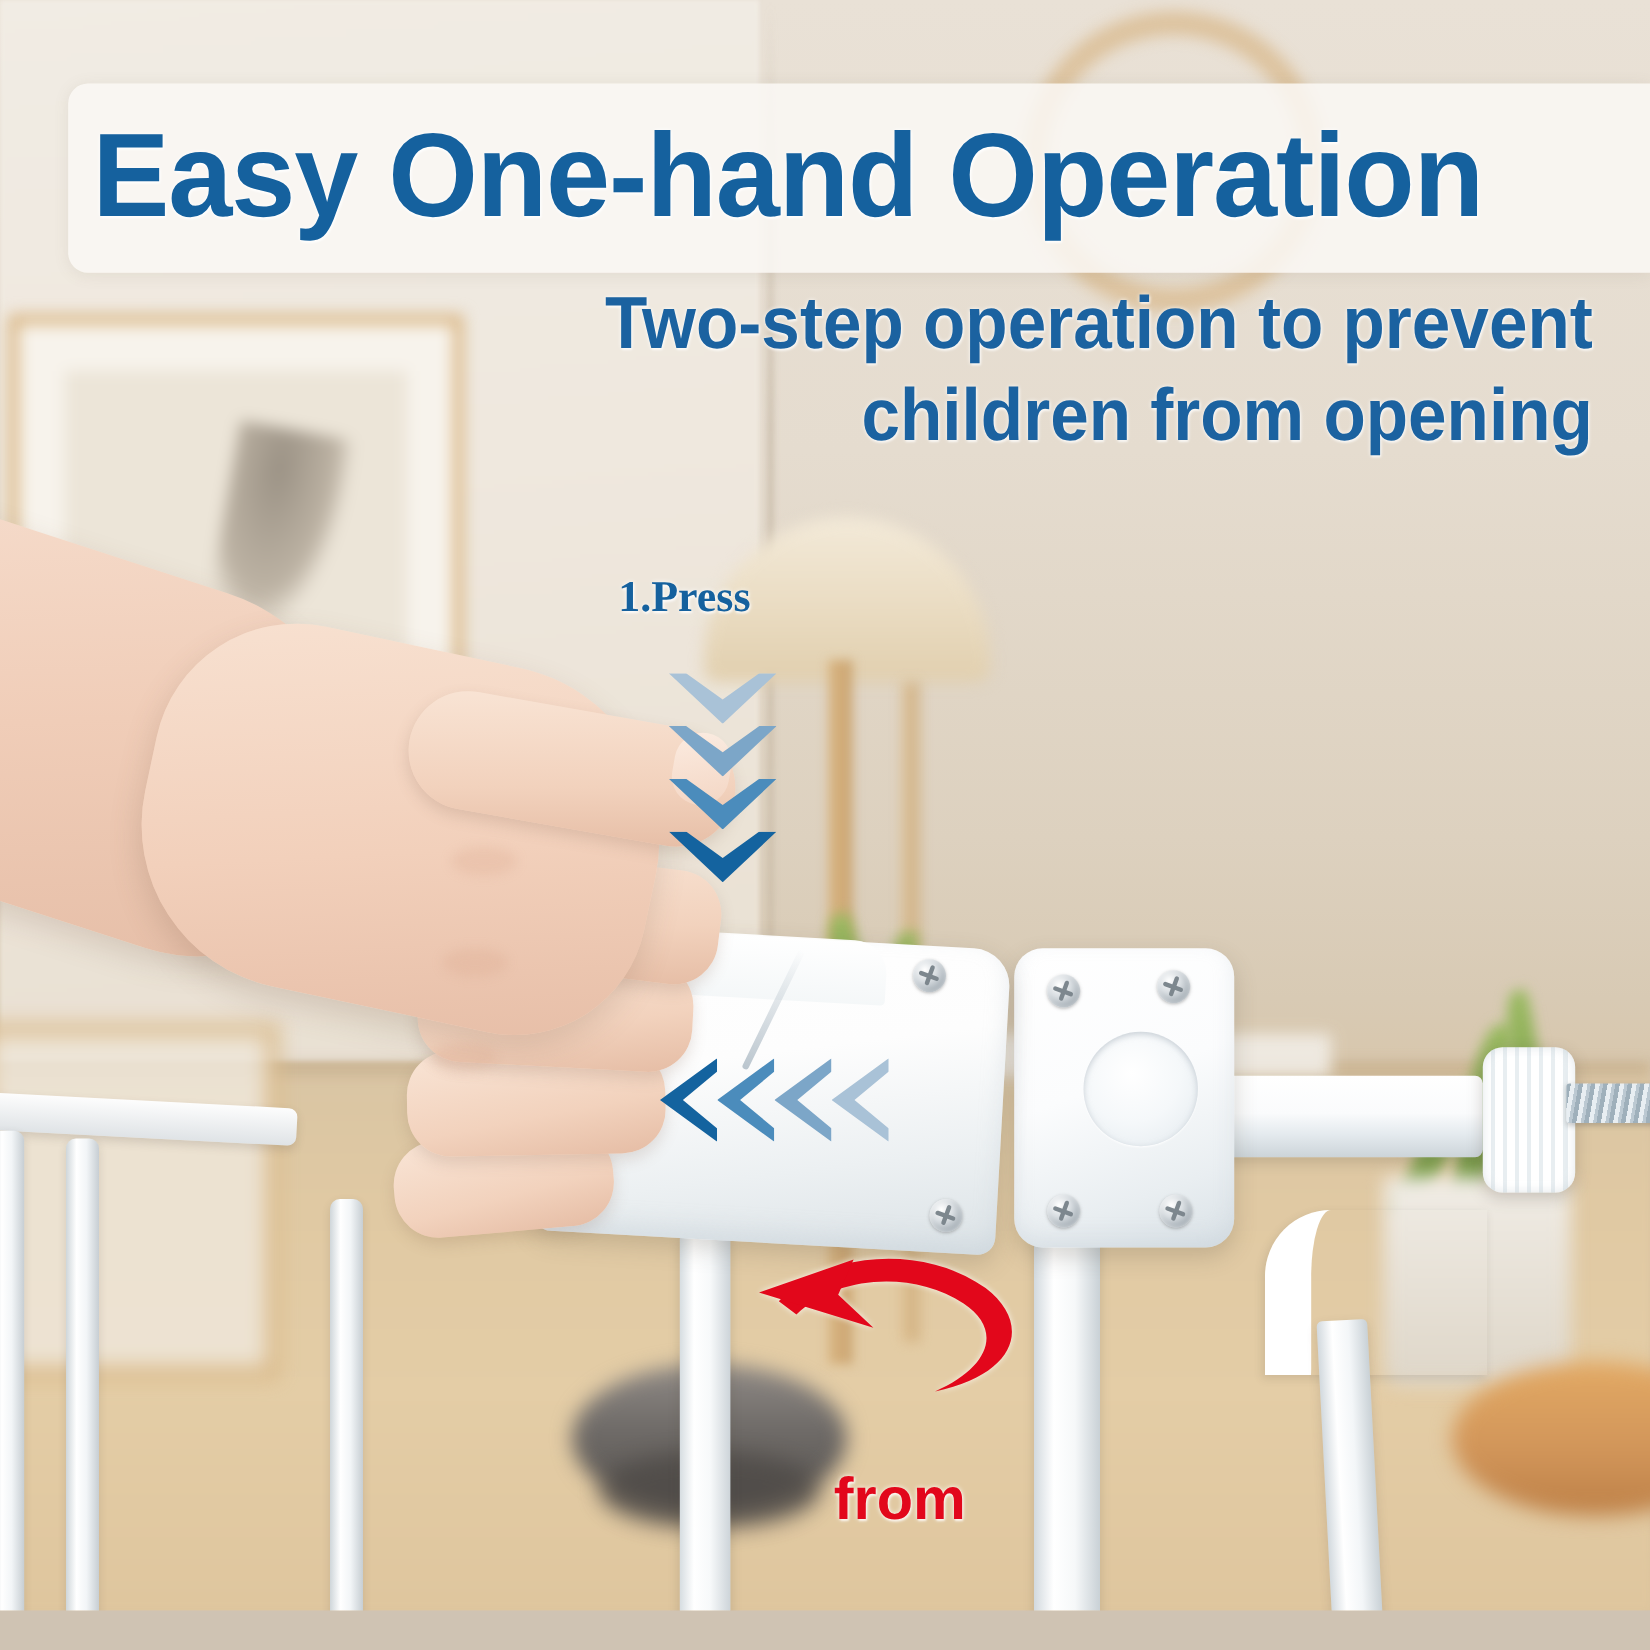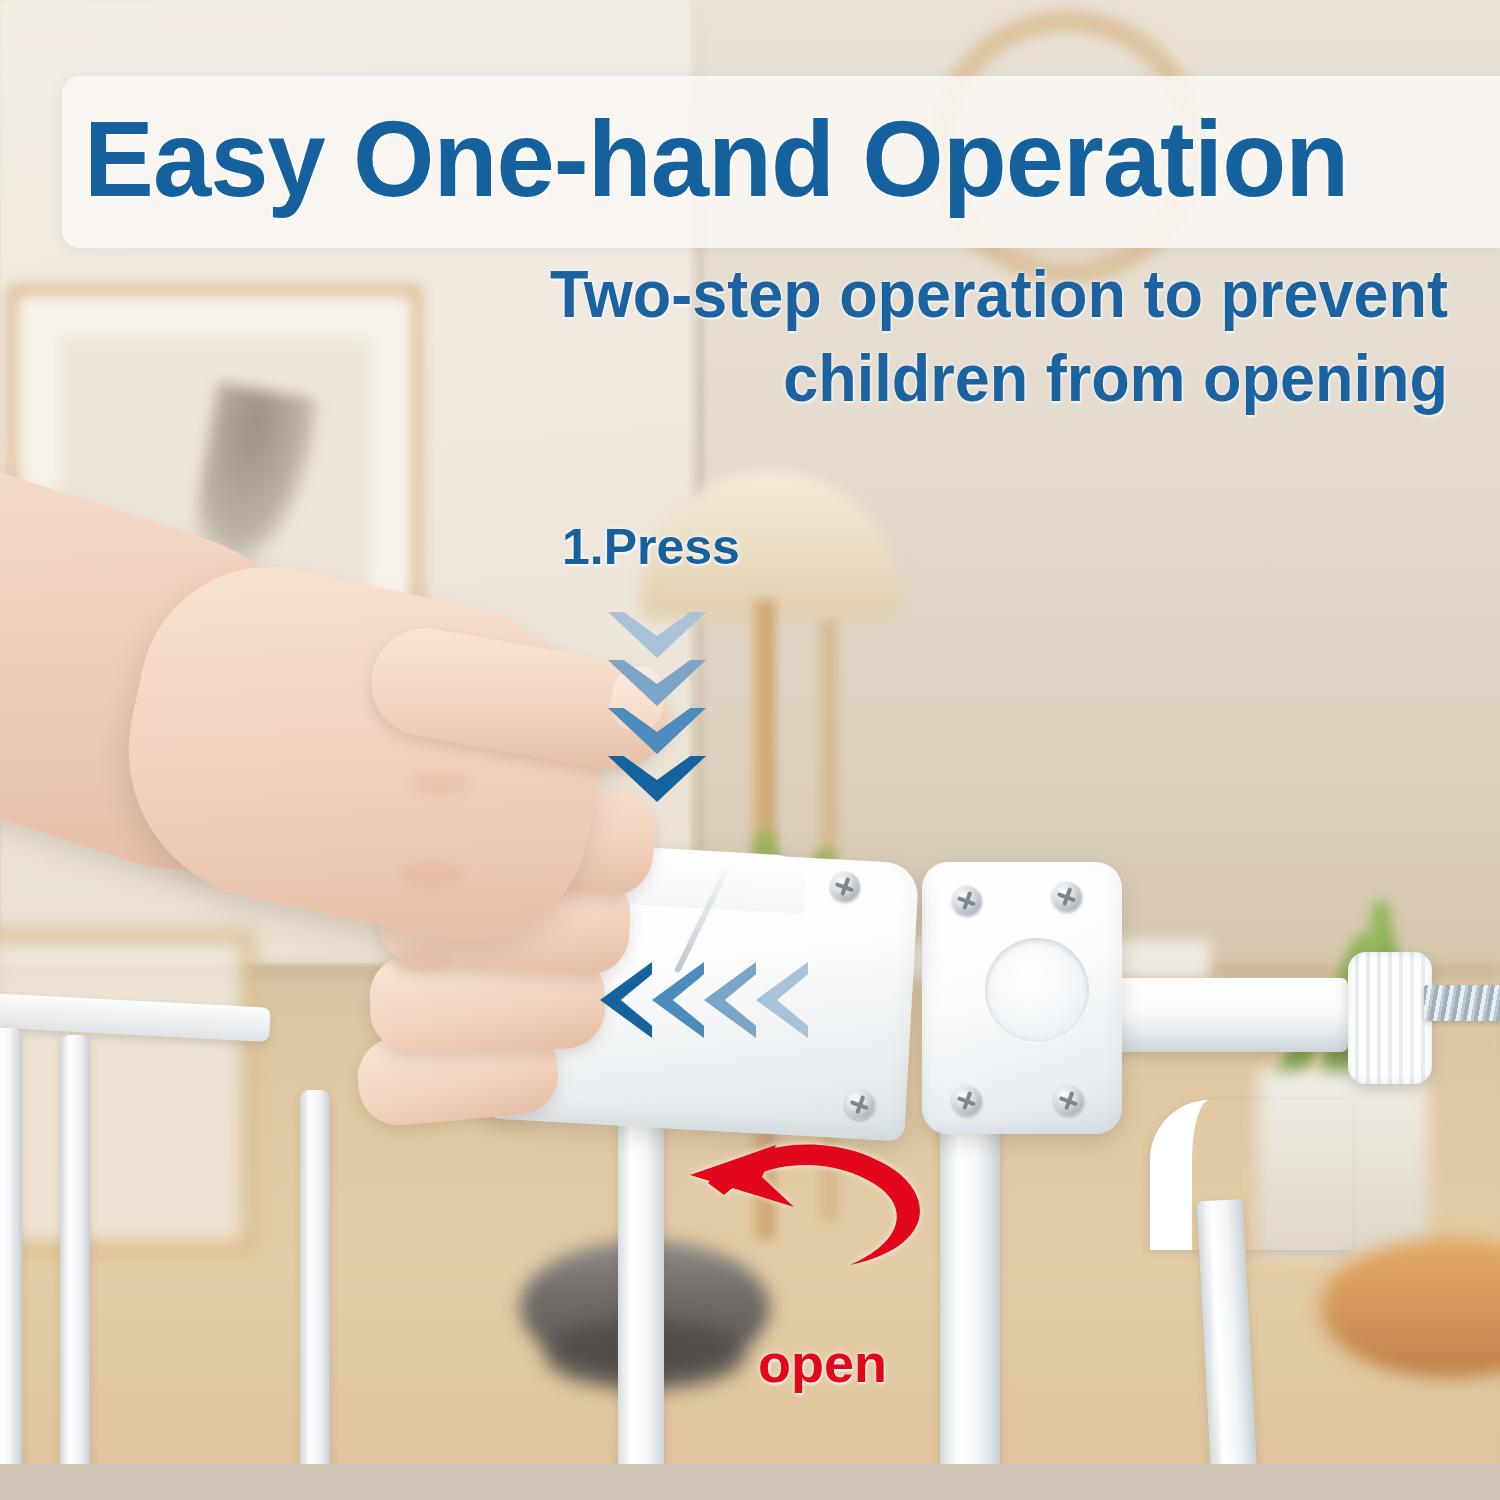--- a/index.html
+++ b/index.html
@@ -187,21 +187,21 @@
     letter-spacing:-1px;white-space:nowrap;
     transform:scaleX(.97);transform-origin:left center;
     text-shadow:0 0 4px rgba(255,255,255,.95), 1px 2px 2px rgba(255,255,255,.8);}
   .subhead{position:absolute;right:52px;top:252px;width:1000px;
     text-align:right;font-size:67px;line-height:1.26;font-weight:bold;color:#1b62a0;
     transform:scaleX(.94);transform-origin:right center;
     text-shadow:0 0 4px rgba(255,255,255,.85), 1px 2px 2px rgba(255,255,255,.6);}
 
   .step-label{position:absolute;font-weight:bold;color:#15619e;
     text-shadow:0 0 5px rgba(255,255,255,.95), 1px 2px 2px rgba(255,255,255,.75);}
-  .step-press{left:562px;top:518px;font-size:50px;}
+  .step-press{left:562px;top:518px;font-size:40px;font-family:Liberation Serif, serif;}
   .step-pull{left:710px;top:896px;font-size:62px;}
 
   .chev-down{position:absolute;left:608px;top:612px;width:120px;height:210px;}
   .chev-down span{position:absolute;left:0;width:98px;height:46px;
     clip-path:polygon(0 0,16% 0,50% 52%,84% 0,100% 0,50% 100%);
     filter:drop-shadow(0 0 2px rgba(255,255,255,.85));}
   .chev-down span:nth-child(1){top:0;background:#a9c2d7;}
   .chev-down span:nth-child(2){top:48px;background:#7ca6c8;}
   .chev-down span:nth-child(3){top:96px;background:#4b8cbc;}
   .chev-down span:nth-child(4){top:144px;background:#14639f;}
@@ -324,15 +324,15 @@
     <span></span>
     <span></span>
     <span></span>
     <span></span>
   </div>
 
   <svg class="open-arrow" viewBox="0 0 260 160">
     <path d="M18 58 C 60 12, 150 6, 206 46 C 248 78, 236 124, 160 140 C 210 118, 222 84, 186 60 C 140 30, 72 34, 34 70 Z" fill="#e2071b"></path>
     <path d="M0 50 L 86 20 L 72 52 L 104 82 Z" fill="#e2071b"></path>
   </svg>
-  <div class="open-label">open</div>
+  <div class="open-label">from</div>
 
 </div>
 
 </body></html>

